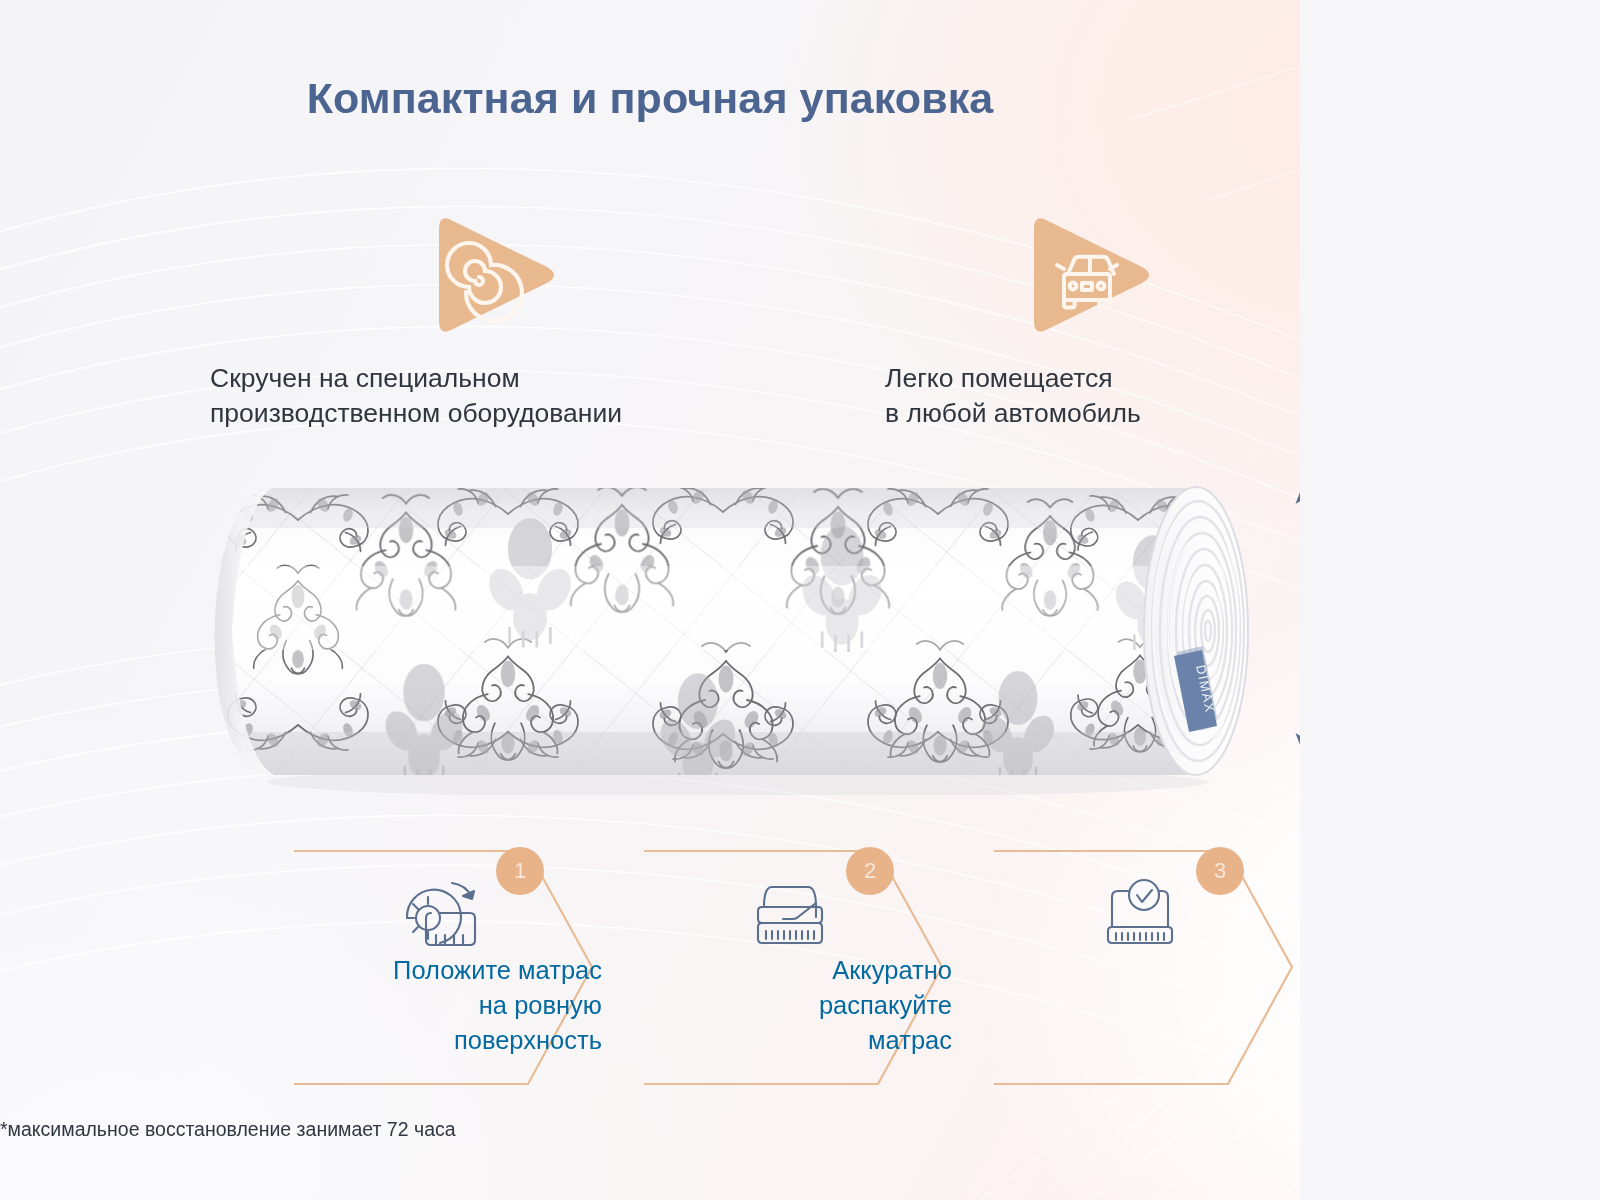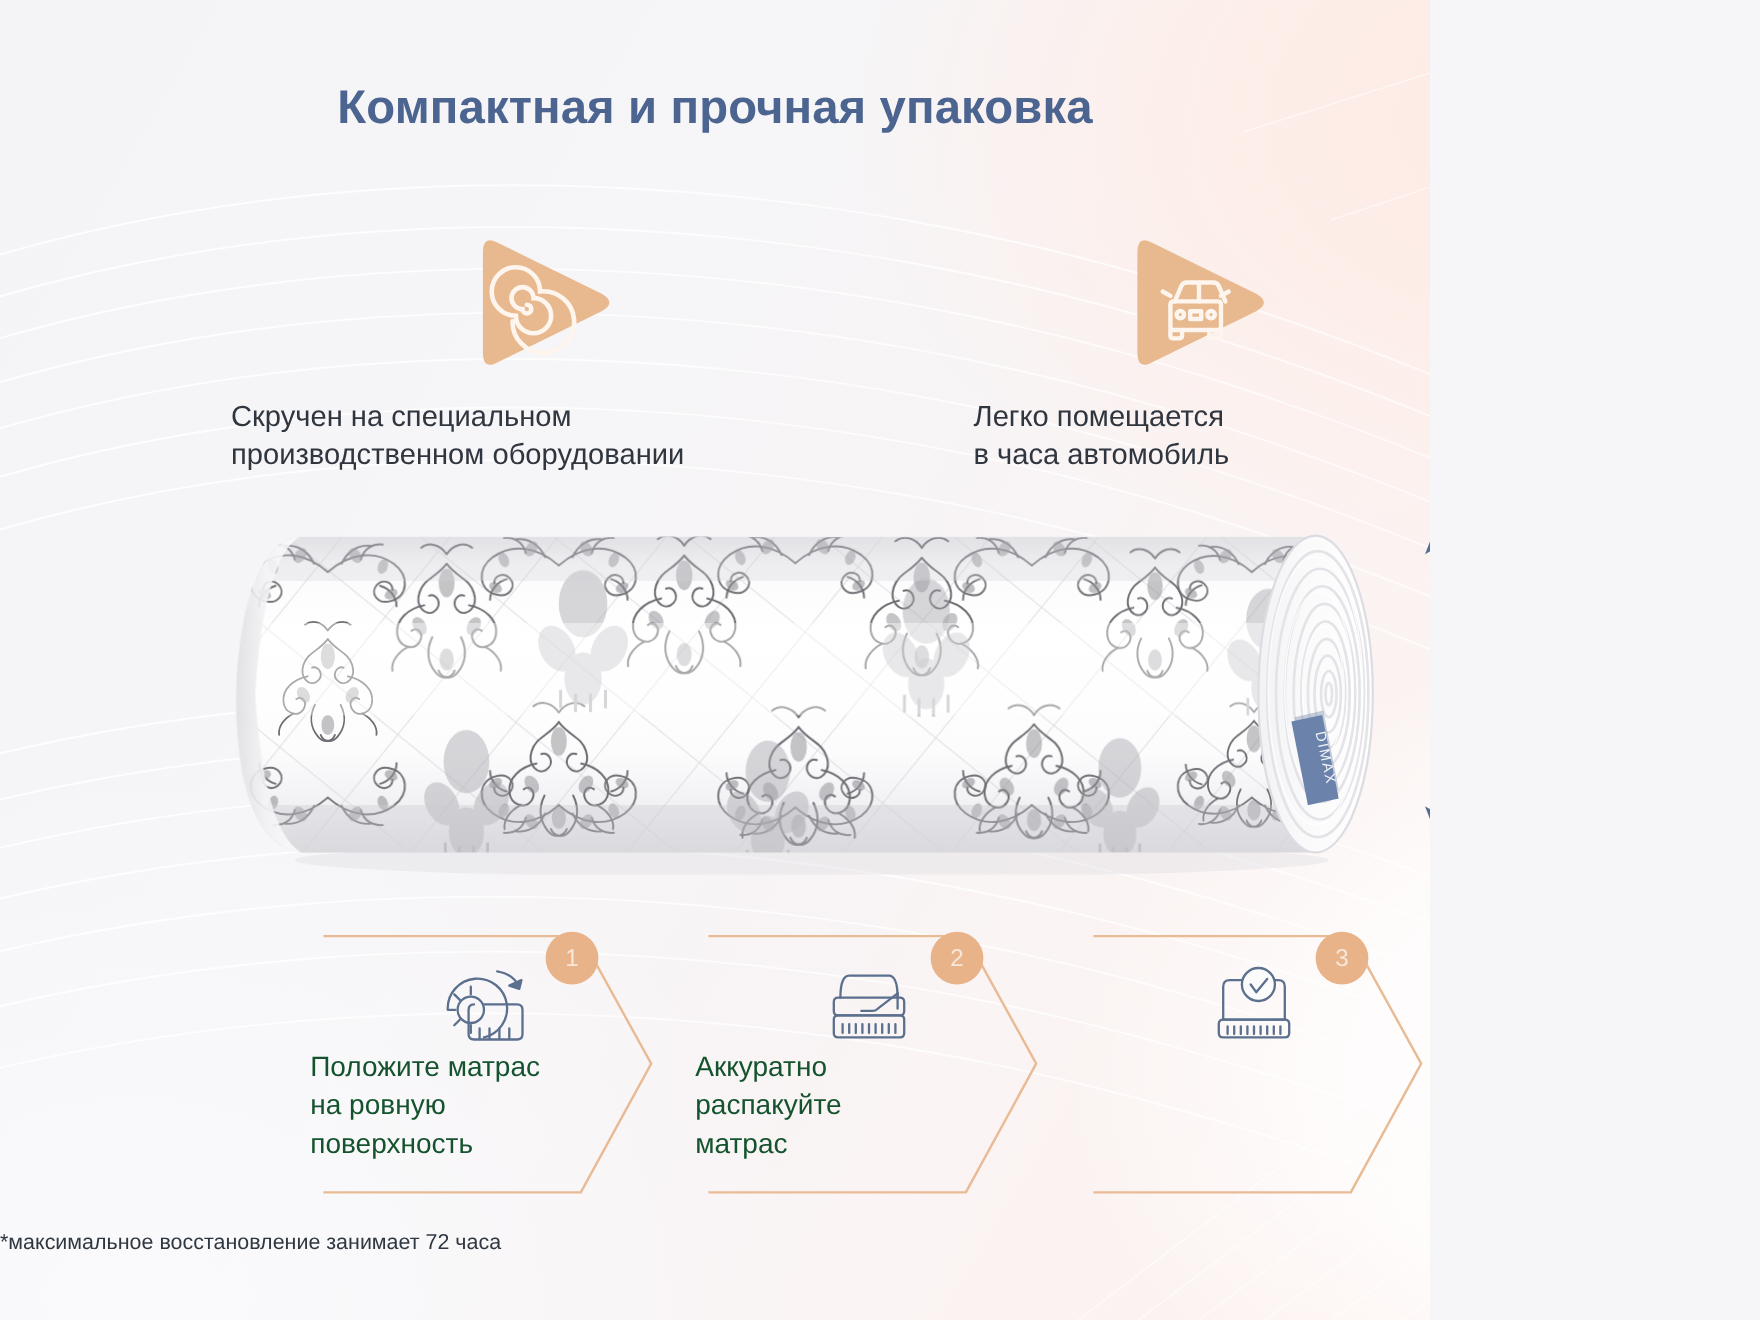--- a/index.html
+++ b/index.html
@@ -62,22 +62,22 @@
   #step-3{left:700px;}
   .step .chev{position:absolute;left:0;top:0;width:360px;height:245px;}
   .step .chev svg{display:block;width:360px;height:245px;}
   .step .badge{
     position:absolute;top:2px;left:206px;width:48px;height:48px;border-radius:50%;
     background:#e8b389;color:#f6e7db;font-size:22px;line-height:48px;text-align:center;
   }
   .step .ico{position:absolute;top:28px;left:0;width:300px;text-align:center;}
   .step .ico svg{display:block;margin:0 auto;}
   .step .txt{
-    position:absolute;top:108px;left:-8px;width:320px;text-align:left;
-    font-size:25.5px;line-height:1.37;color:#14532d;white-space:pre-line;
+    position:absolute;top:108px;left:-8px;width:320px;text-align:right;
+    font-size:25.5px;line-height:1.37;color:#0369a1;white-space:pre-line;
   }
 
   
   .footnote{
     position:absolute;left:0;right:0;top:1118px;
     font-size:19.5px;color:#2f3741;
   }
 </style>
 </head>
 <body>
@@ -157,21 +157,21 @@
           <circle cx="63" cy="81" r="3.4"></circle>
           <circle cx="91" cy="81" r="3.4"></circle>
           <path d="M72,78 h10 v7 h-10 z"></path>
           <path d="M54,64 l-7,-4"></path>
           <path d="M100,64 l7,-4"></path>
           <path d="M80,52 v17"></path>
         </g>
       </svg>
     </div>
     <div class="cap">Легко помещается
-в часа автомобиль</div>
+в любой автомобиль</div>
   </div>
 
   <div id="roll">
     <svg viewBox="0 0 1110 325" xmlns="http://www.w3.org/2000/svg">
       <defs>
 
         <linearGradient id="bodyShade" x1="0" y1="0" x2="0" y2="1">
           <stop offset="0%" stop-color="#e9e9ec"></stop>
           <stop offset="9%" stop-color="#fbfbfc"></stop>
           <stop offset="32%" stop-color="#ffffff"></stop>

